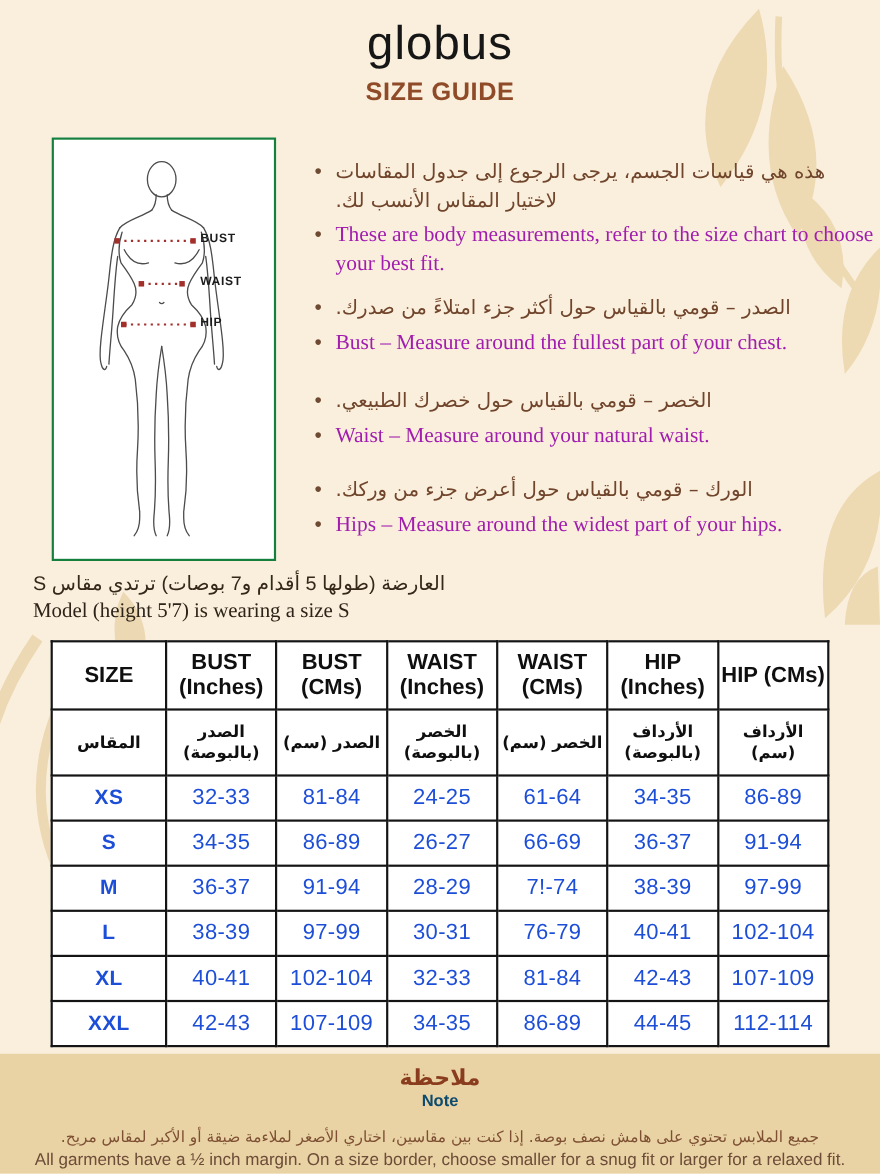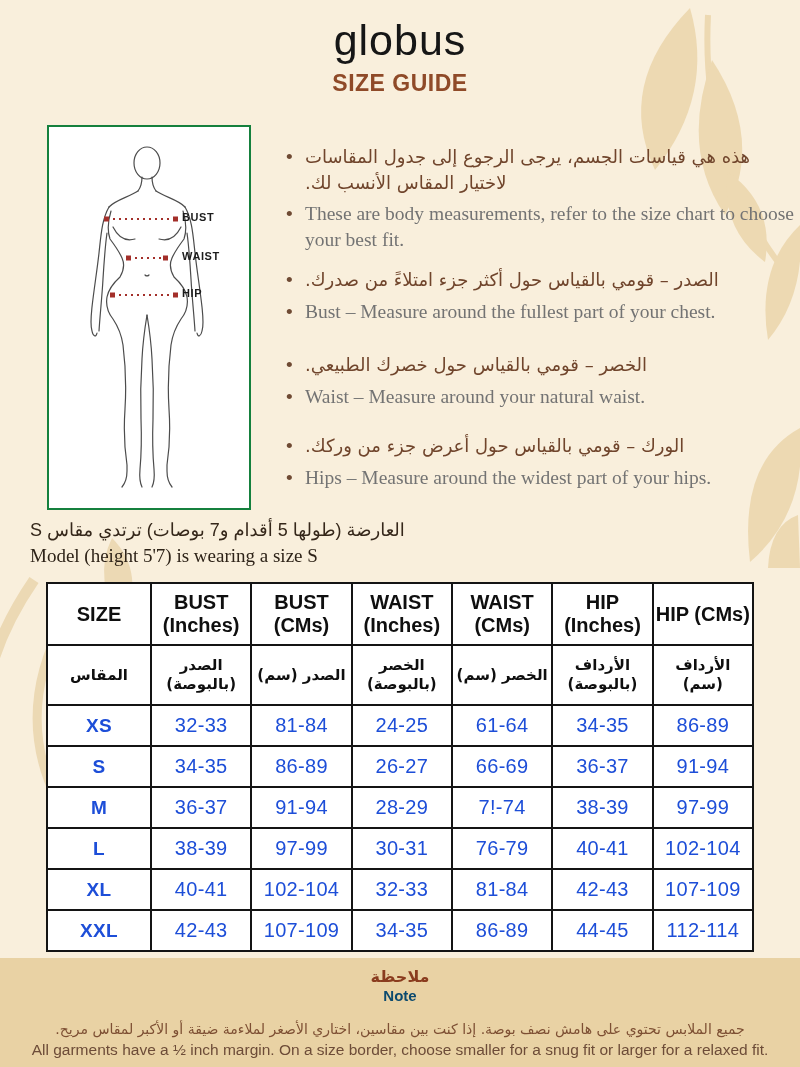--- a/index.html
+++ b/index.html
@@ -27,21 +27,21 @@
   .lbl-hip{left:133px;top:160px;}
 
   
   .instructions{position:absolute;left:286px;top:0;width:508px;z-index:2;}
   .sec{position:absolute;left:0;width:508px;}
   .sec1{top:144px;} .sec2{top:267px;} .sec3{top:352px;} .sec4{top:433px;}
   .item{display:flex;gap:9px;margin-bottom:5px;}
   .bullet{flex:none;width:10px;color:#6f4a33;font-size:19px;line-height:1.4;}
   .txt-ar{direction:rtl;text-align:left;font-family:"DejaVu Sans",sans-serif;
           font-size:18px;line-height:1.45;color:#70452c;}
-  .txt-en{font-family:"Liberation Serif",serif;font-size:19.5px;line-height:1.32;color:#737373;}
+  .txt-en{font-family:"Liberation Serif",serif;font-size:19.5px;line-height:1.32;color:#a21caf;}
 
   
   .model{position:absolute;left:30px;top:519px;width:450px;z-index:2;}
   .model-ar{direction:rtl;text-align:left;font-family:Liberation Sans, sans-serif;
             font-size:18px;color:#35271a;}
   .model-en{font-family:"Liberation Serif",serif;font-size:19px;color:#2e2318;margin-top:4px;}
 
   
   table.size-table{position:absolute;left:46px;top:582px;width:708px;z-index:2;
         border-collapse:collapse;table-layout:fixed;background:#fff;}
@@ -51,21 +51,21 @@
   .hdr-en{height:62px;font-size:20px;font-weight:800;color:#0f0f0f;line-height:1.15;
           font-family:"Liberation Sans",sans-serif;}
   .hdr-ar{height:60px;font-size:15px;font-weight:700;color:#0f0f0f;line-height:1.25;
           font-family:"DejaVu Sans",sans-serif;direction:rtl;}
   .data-row td{height:39px;font-size:20px;color:#1d4ed8;letter-spacing:.3px;}
   .data-row td.size-cell{font-weight:800;font-size:19px;}
 
   
   .note-band{position:absolute;left:0;top:958px;width:800px;height:109px;
              background:#e9d2a4;text-align:center;z-index:2;}
-  .note-title-ar{font-family:"DejaVu Sans",sans-serif;font-weight:700;font-size:16px;
+  .note-title-ar{font-family:"DejaVu Sans",sans-serif;font-weight:700;font-size:20px;
                  color:#8a3c1e;margin-top:9px;direction:rtl;}
   .note-title-en{font-weight:800;font-size:15px;color:#0c4a6e;margin-top:1px;}
   .note-ar{font-family:"DejaVu Sans",sans-serif;font-size:14px;color:#7d4f33;
            margin-top:17px;direction:rtl;}
   .note-en{font-size:15.5px;color:#6d4c38;margin-top:4px;}
 </style>
 </head>
 <body>
 
 <div class="page">

